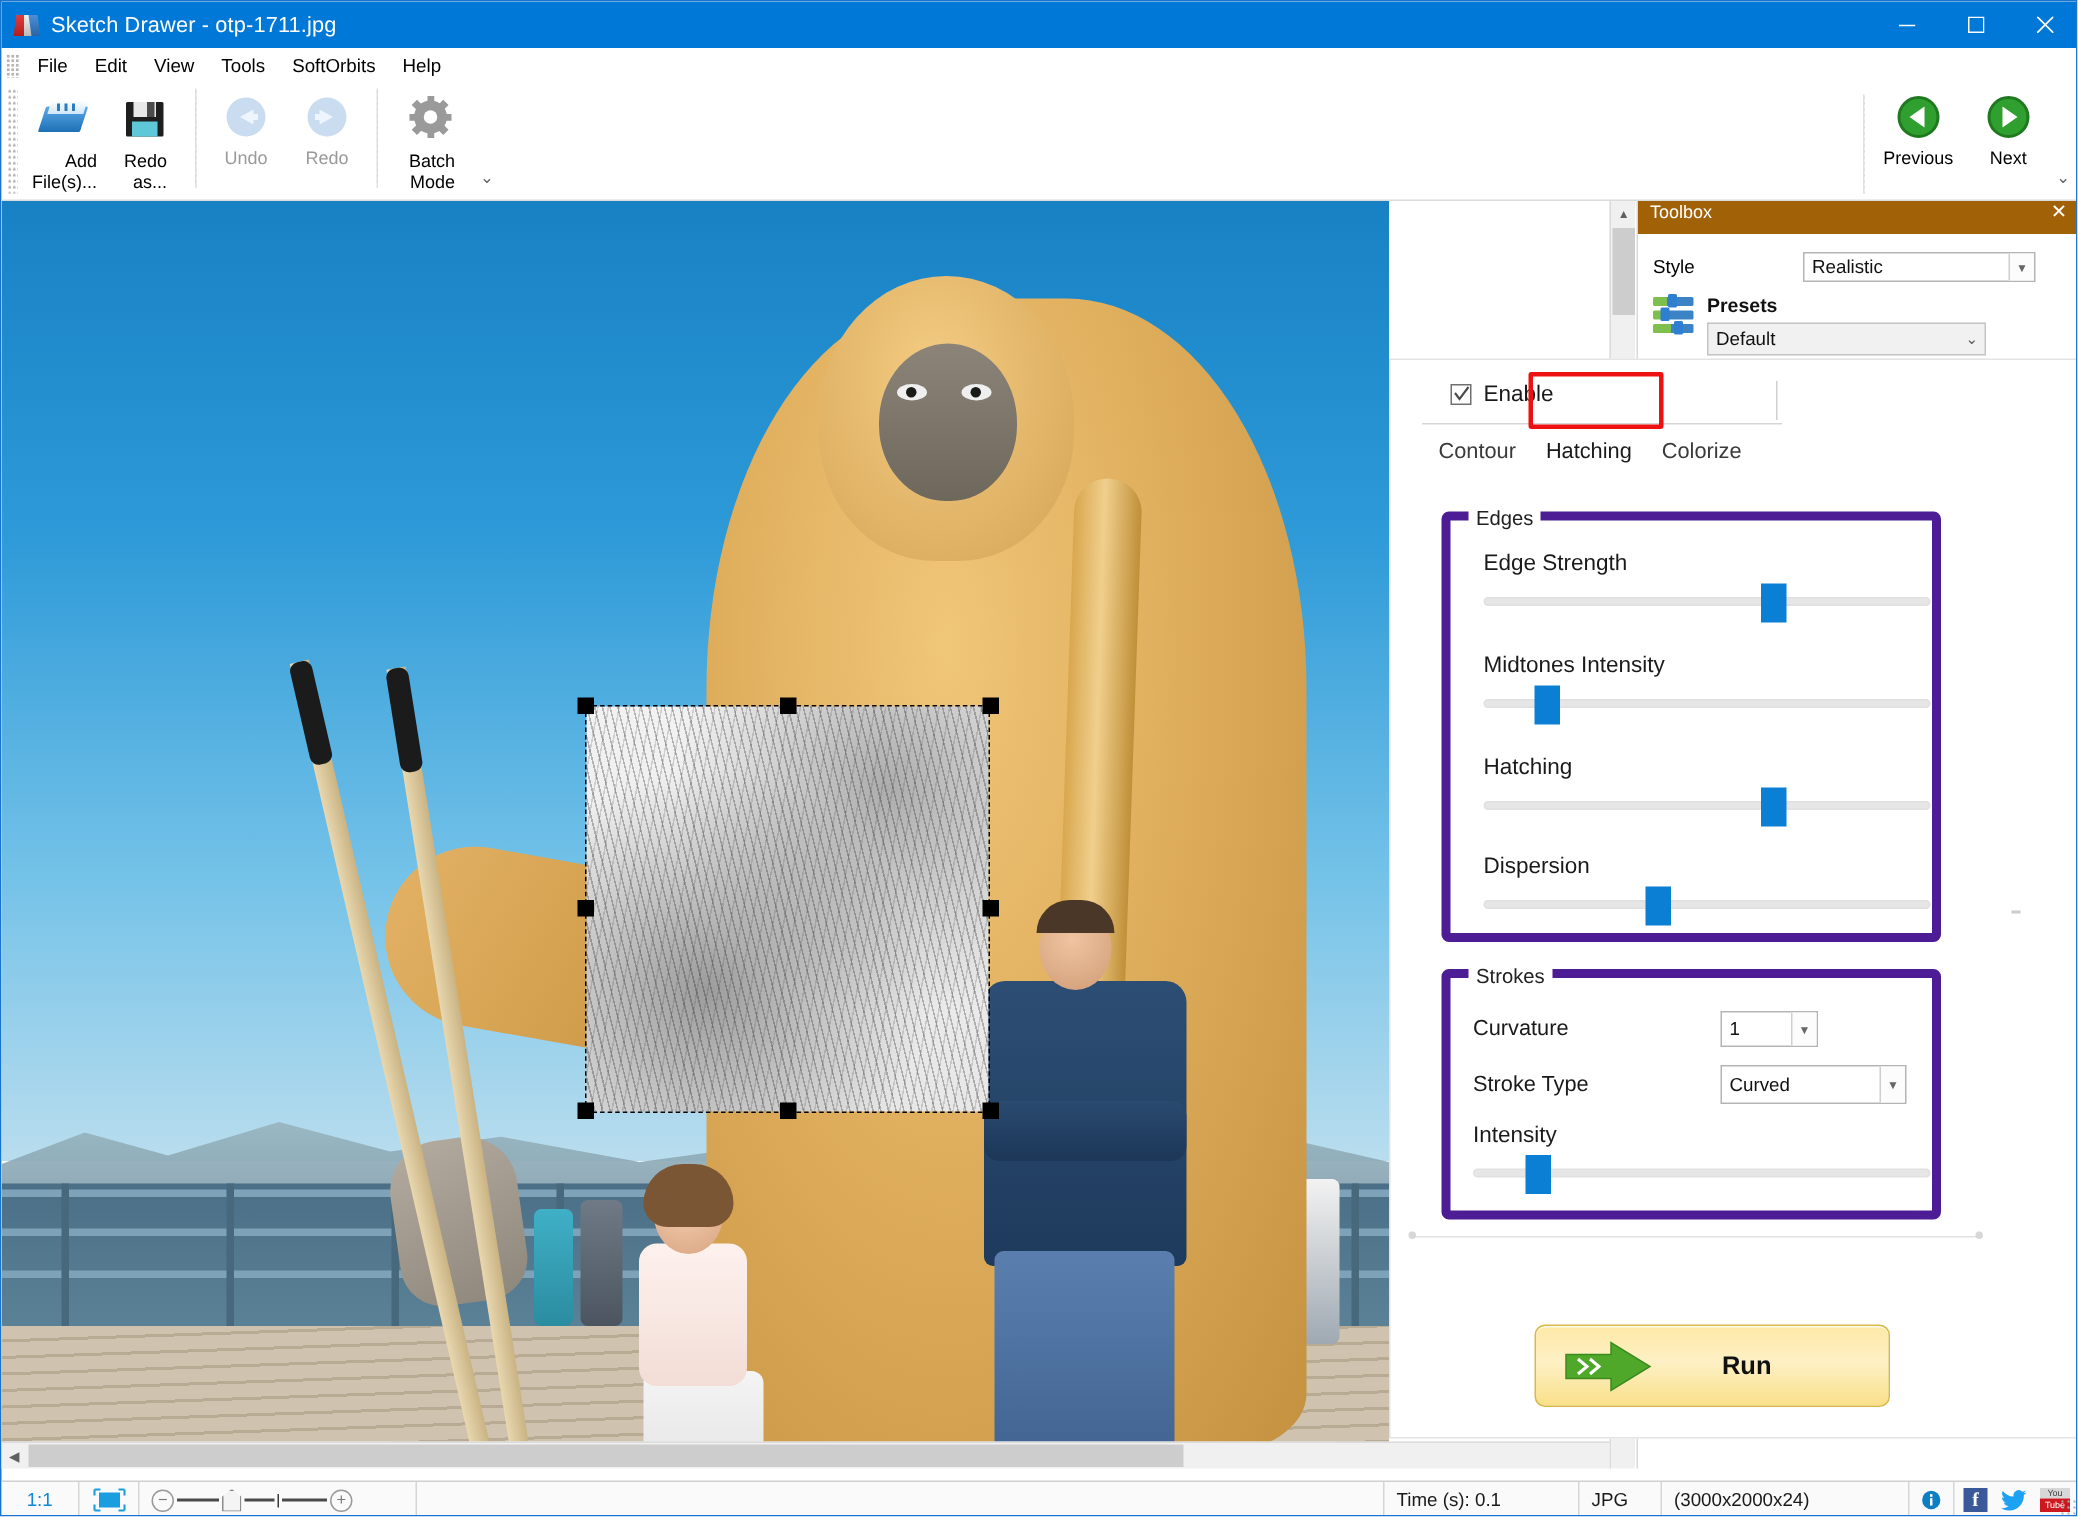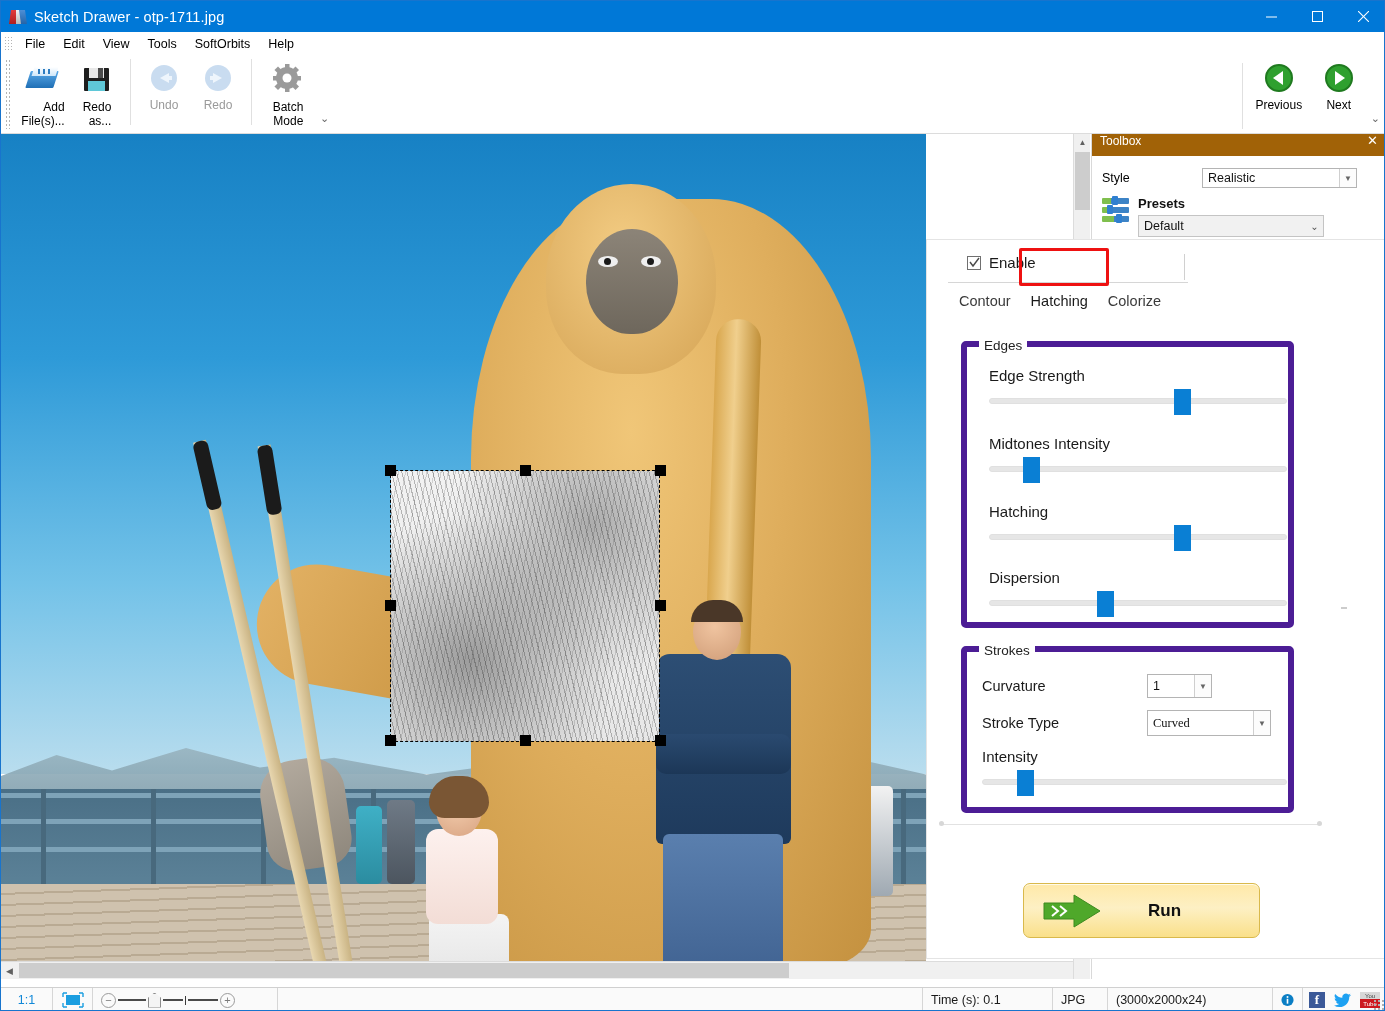--- a/index.html
+++ b/index.html
@@ -650,21 +650,21 @@
     <div style="position:absolute;left:15px;top:22px;display:flex;align-items:center;width:305px;">
       <div id="strokes-row-label" style="width:165px">Curvature</div>
       <div class="combo" style="width:65px;height:24px;">
         <div class="val">1</div>
         <div class="arrow-btn" style="height:22px">▼</div>
       </div>
     </div>
 
     <div style="position:absolute;left:15px;top:58px;display:flex;align-items:center;width:305px;">
       <div id="strokes-row-label" style="width:165px">Stroke Type</div>
-      <div class="combo" style="width:124px;height:26px;font-family:Liberation Serif, serif;">
+      <div class="combo" style="width:124px;height:26px;">
         <div class="val">Curved</div>
         <div class="arrow-btn" style="height:24px">▼</div>
       </div>
     </div>
 
     <div style="position:absolute;left:15px;top:96px;width:310px;">
       <div class="slider-label">Intensity</div>
       <div class="slider-track" style="margin-top:14px;width:305px;">
         <div class="slider-thumb" id="thumb-int" style="left: 14%;"></div>
       </div>

